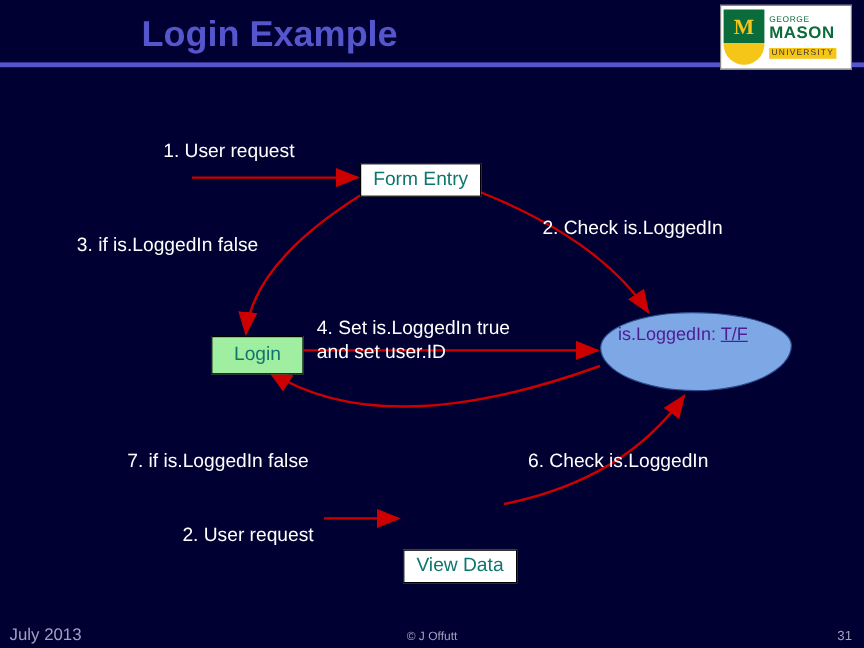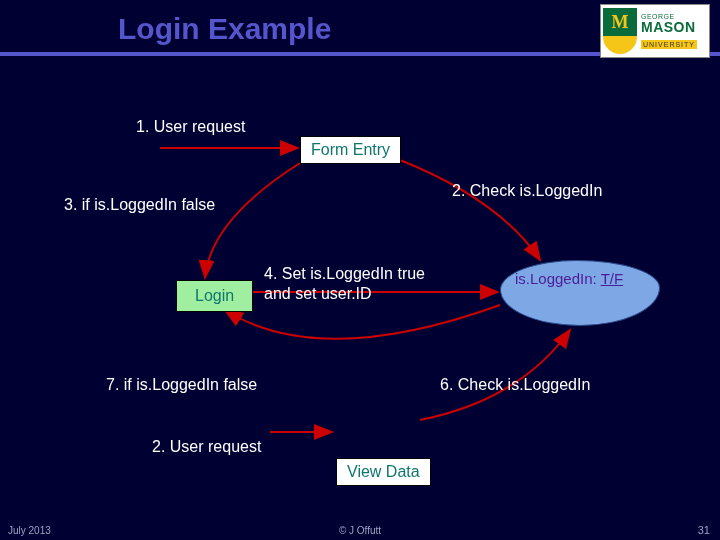--- a/index.html
+++ b/index.html
@@ -91,21 +91,21 @@
     font-size: 15px;
     padding: 8px 14px;
     line-height: 1.3;
   }
   .state-blob .u { text-decoration: underline; }
   .footer-left {
     position: absolute;
     bottom: 4px;
     left: 8px;
     color: #a0a0c0;
-    font-size: 10px;
+    font-size: 14px;
   }
   .footer-center {
     position: absolute;
     bottom: 4px;
     left: 50%;
     transform: translateX(-50%);
     color: #a0a0c0;
     font-size: 10px;
   }
   .footer-right {

